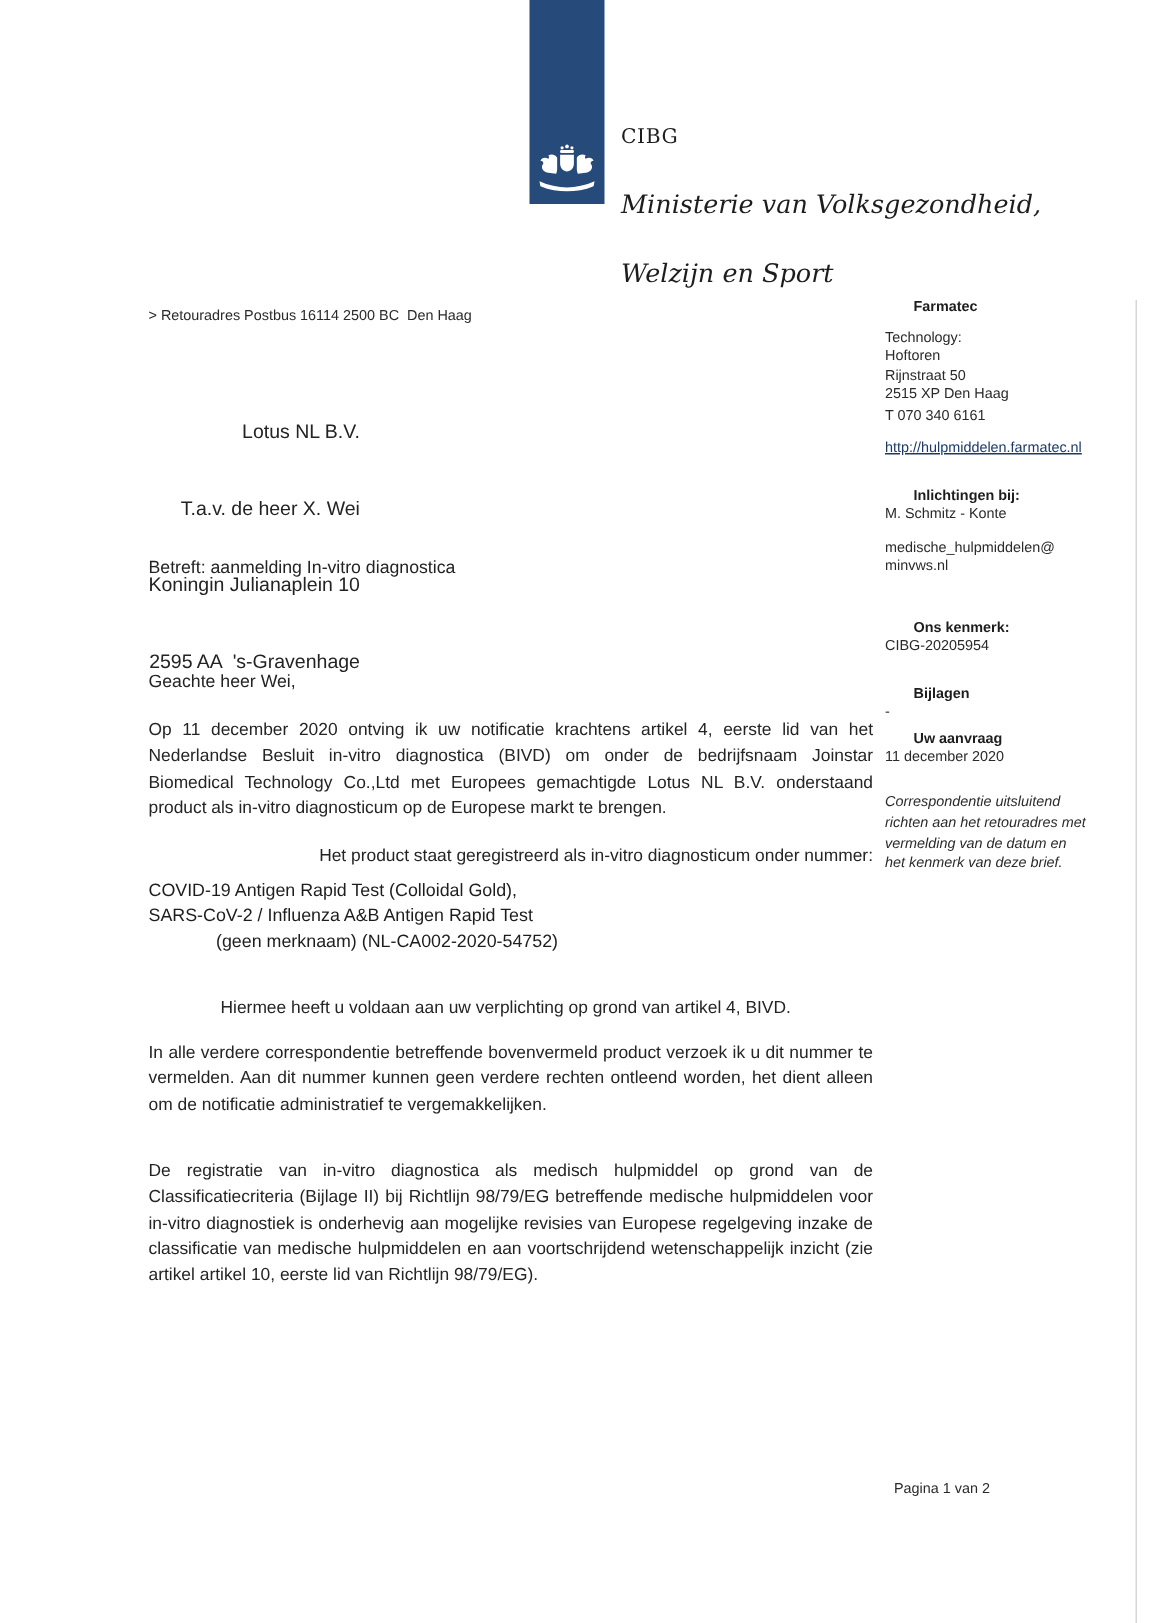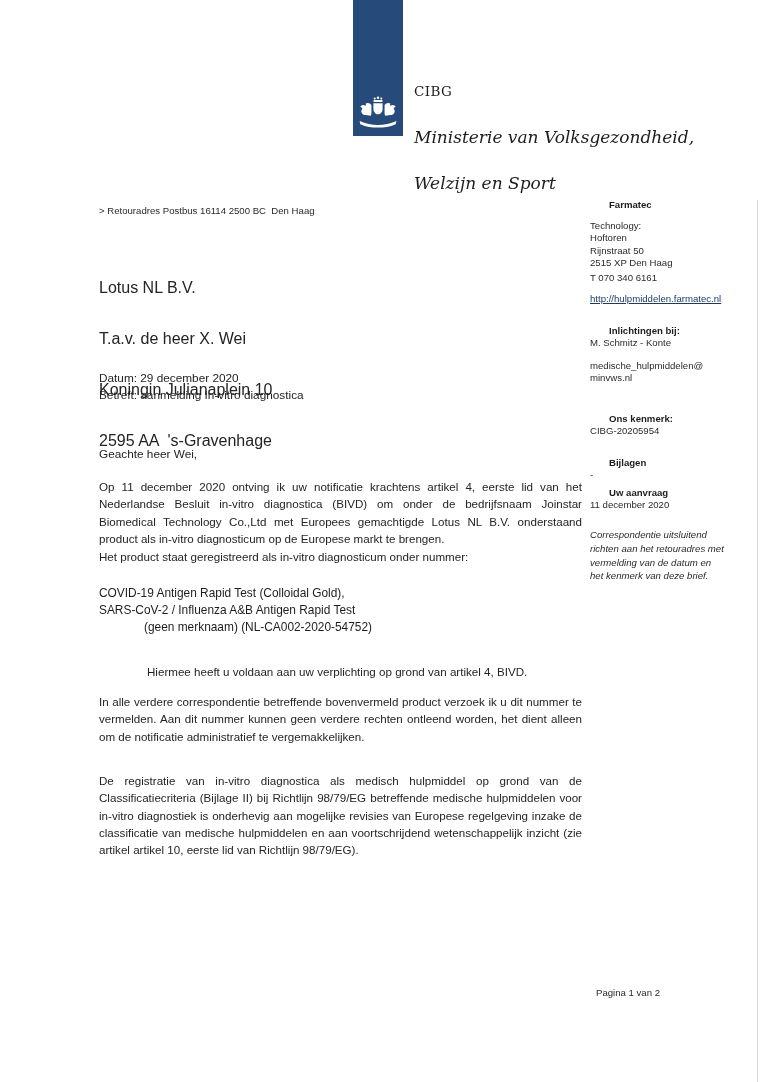--- a/index.html
+++ b/index.html
@@ -26,30 +26,30 @@
   }
   .logo-ministry{
     font-family:"DejaVu Serif", serif;
     font-style:italic;font-size:17px;color:#1d1d1d;margin-top:28px;
   }
   
   .return-address{
     left:99px;top:205px;
     font-size:9.6px;color:#2a2a2a;white-space:pre;
   }
-  .recipient{left:99px;top:245px;font-size:16px;line-height:17px;white-space:pre;}
+  .recipient{left:99px;top:245px;font-size:13px;line-height:17px;white-space:pre;text-align:right;}
   .meta{left:99px;top:370px;font-size:11.8px;line-height:17.3px;}
   .salutation{left:99px;top:447px;font-size:11.8px;}
   .para{
     left:99px;width:483px;
     font-size:11.6px;line-height:17.3px;
     text-align:justify;color:#232423;
   }
   .p1{top:478px;}
-  .p2{top:548px;text-align:left;}
+  .p2{top:562px;text-align:right;}
   .product{
     left:99px;top:585px;
     font-size:11.9px;font-weight:normal;line-height:17.2px;color:#1c1d1c;
   }
   .product .indent{padding-left:45px;}
   .p3{top:663px;text-align:left;margin-left:48px;}
   .p4{top:693px;}
   .p5{top:772px;}
   .footer-page{left:596px;top:987px;font-size:9.6px;color:#2a2a2a;}
   
@@ -97,21 +97,20 @@
   <div class="abs return-address">&gt; Retouradres Postbus 16114 2500 BC  Den Haag</div>
 
   <div class="abs recipient">
     <div>Lotus NL B.V.</div>
     <div>T.a.v. de heer X. Wei</div>
     <div>Koningin Julianaplein 10</div>
     <div>2595 AA  's-Gravenhage</div>
   </div>
 
   <div class="abs meta">
-    <div>Datum: 29 december 2020</div>
     <div>Betreft: aanmelding In-vitro diagnostica</div>
   </div>
 
   <div class="abs salutation">Geachte heer Wei,</div>
   <div class="abs para p1">Op 11 december 2020 ontving ik uw notificatie krachtens artikel 4, eerste lid van het Nederlandse Besluit in-vitro diagnostica (BIVD) om onder de bedrijfsnaam Joinstar Biomedical Technology Co.,Ltd met Europees gemachtigde Lotus NL B.V. onderstaand product als in-vitro diagnosticum op de Europese markt te brengen.</div>
   <div class="abs para p2">Het product staat geregistreerd als in-vitro diagnosticum onder nummer:</div>
 
   <div class="abs product">
     <div>COVID-19 Antigen Rapid Test (Colloidal Gold),</div>
     <div>SARS-CoV-2 / Influenza A&amp;B Antigen Rapid Test</div>

